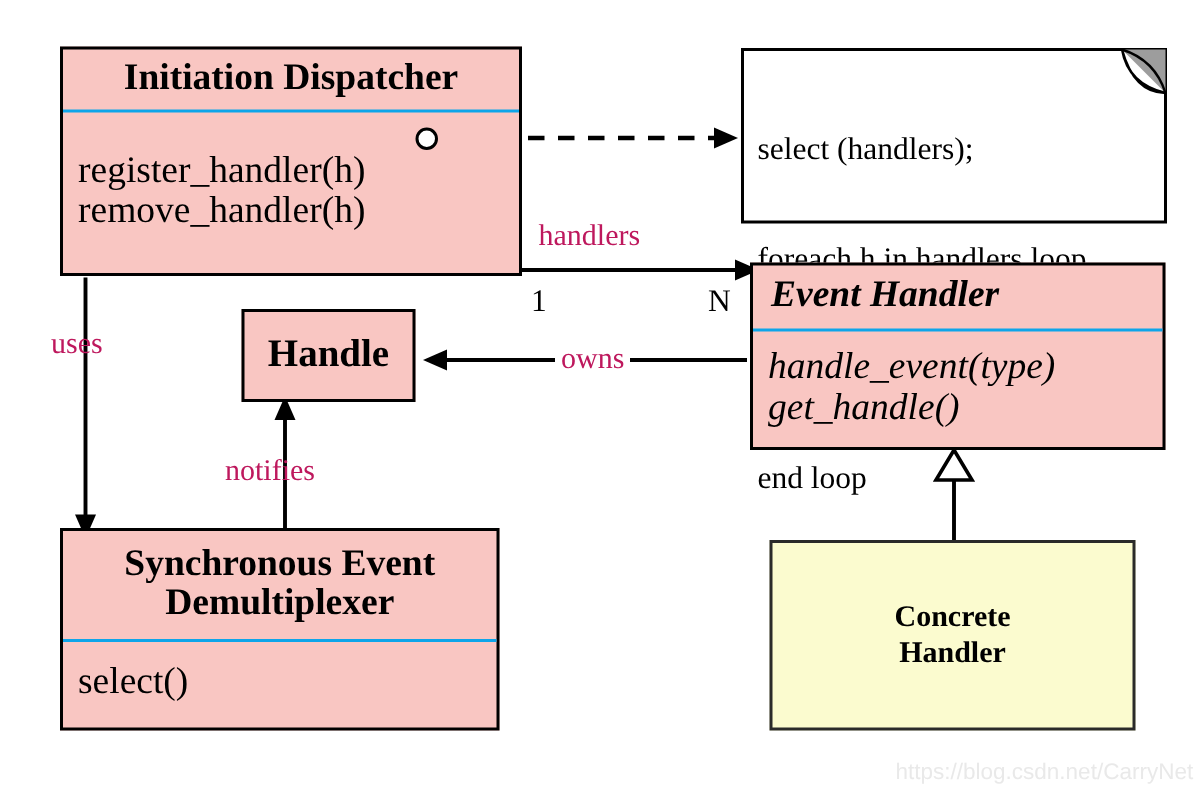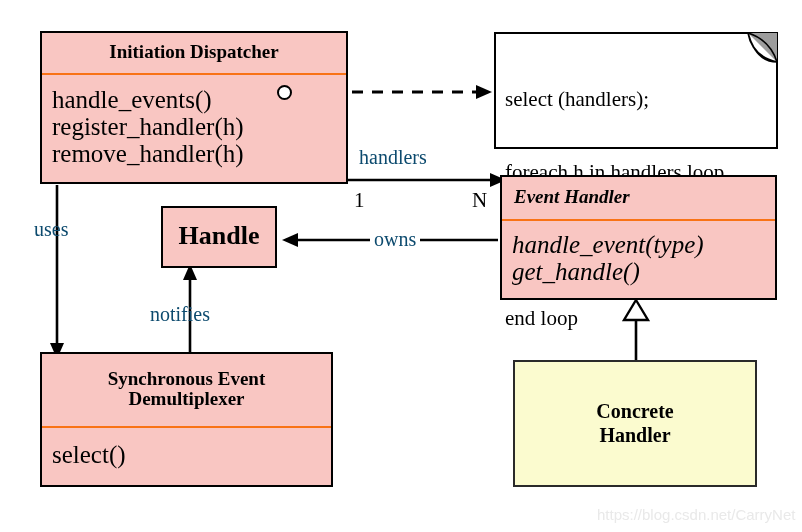--- a/index.html
+++ b/index.html
@@ -33,24 +33,24 @@
   }
   .uml-box.yellow { background: #fbfbcf; border-color: #2a2a2a; }
   .compartment {
     box-sizing: border-box;
     padding: 0;
     display: flex;
     flex-direction: column;
     justify-content: center;
   }
   .compartment.title {
-    border-bottom: 2px solid #f97316;
+    border-bottom: 2px solid #0ea5e9;
     text-align: center;
     font-weight: bold;
-    font-size: 19px;
+    font-size: 25px;
     line-height: 1.04;
     padding: 2px 6px 4px 6px;
   }
   .compartment.title.abstract {
     font-style: italic;
     text-align: left;
     padding-left: 12px;
   }
   .compartment.title.noline {
     border-bottom: none;
@@ -70,21 +70,21 @@
     background: #ffffff;
     font-size: 21px;
     line-height: 1.16;
     padding: 4px 6px 3px 9px;
     white-space: pre;
   }
   .note-line { white-space: pre; }
   .edge-label {
     position: absolute;
     font-size: 20px;
-    color: #0c4a6e;
+    color: #be185d;
     white-space: nowrap;
     background: transparent;
   }
   .multiplicity {
     position: absolute;
     font-size: 21px;
     color: #000000;
   }
   .lollipop {
     position: absolute;
@@ -151,21 +151,20 @@
     
     <g>
       <line x1="636" y1="360" x2="636" y2="318" stroke="#000000" stroke-width="2.6"></line>
       <path d="M636,300 L648,320 L624,320 z" fill="#ffffff" stroke="#000000" stroke-width="2.4"></path>
     </g>
   </svg>
 
   <div class="uml-box" style="left:40px; top:31px; width:308px; height:153px;">
     <div class="compartment title" style="height:42px;">Initiation Dispatcher</div>
     <div class="compartment members" style="flex:1;">
-      <div class="member">handle_events()</div>
       <div class="member">register_handler(h)</div>
       <div class="member">remove_handler(h)</div>
     </div>
   </div>
 
   <div class="lollipop" style="left:277px; top:85px;"></div>
 
   <div class="note-box" style="left:494px; top:32px; width:284px; height:117px;">
     <div class="note-line">select (handlers);</div>
     <div class="note-line">foreach h in handlers loop</div>

